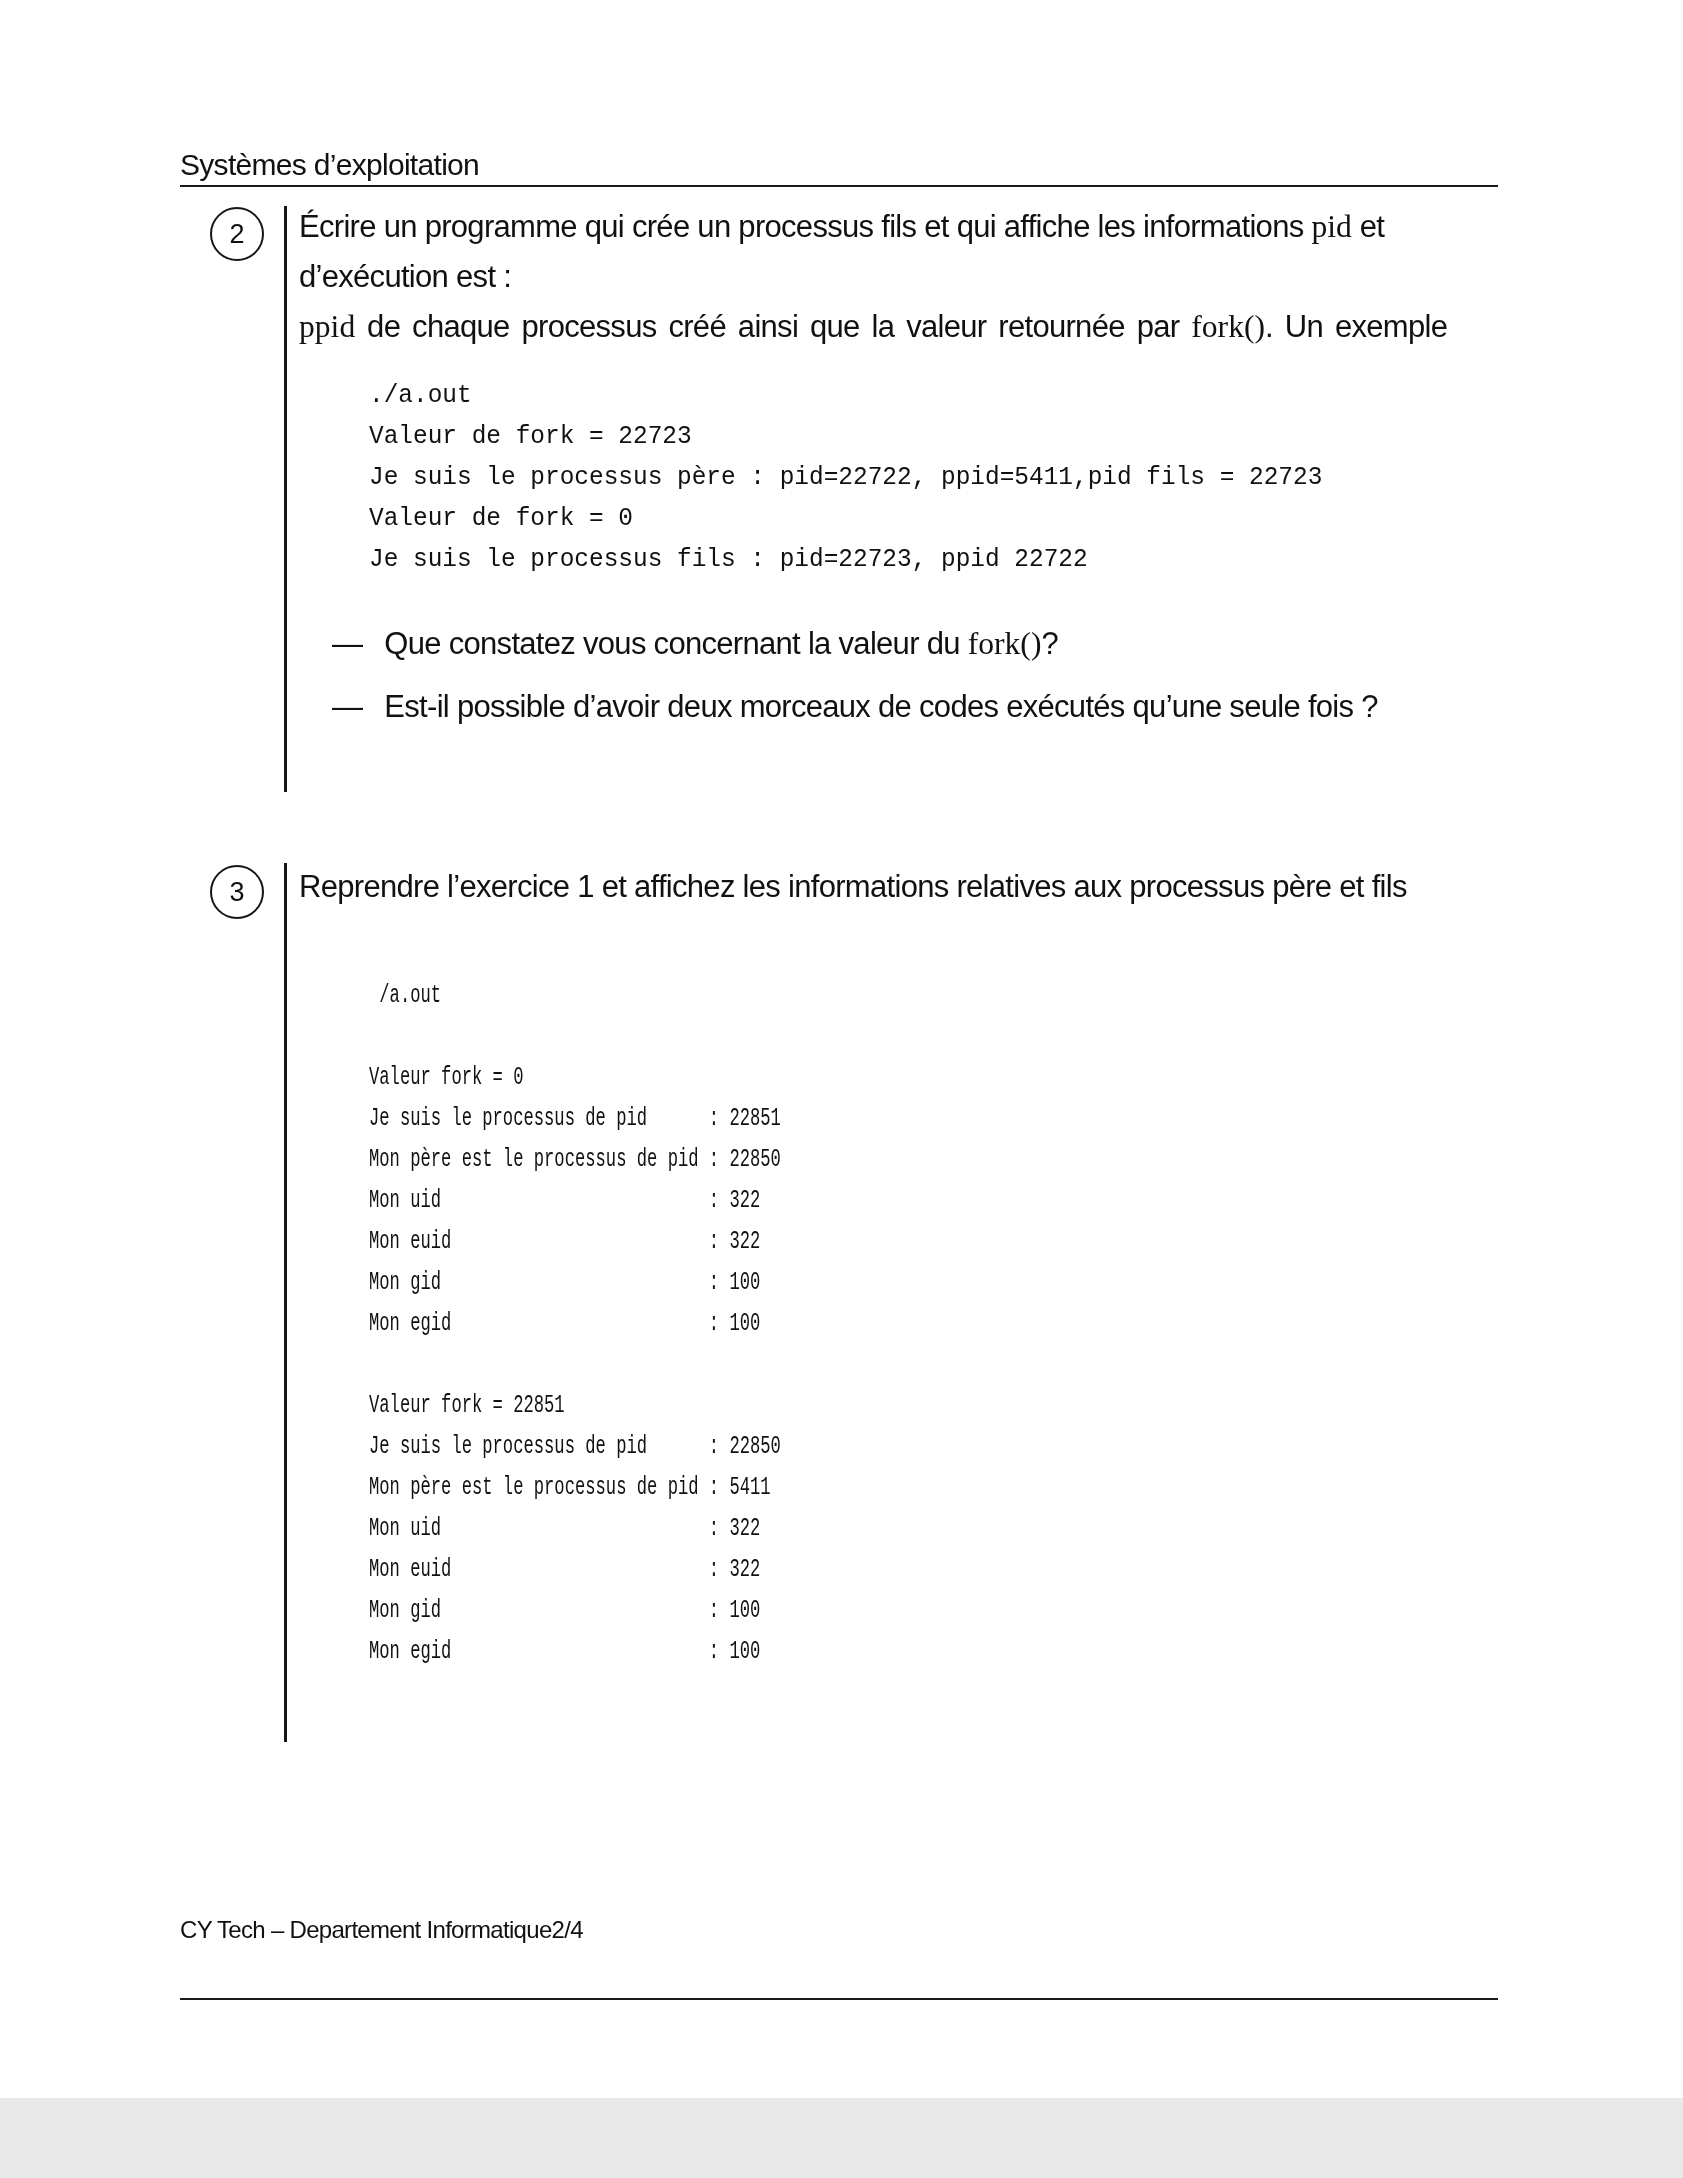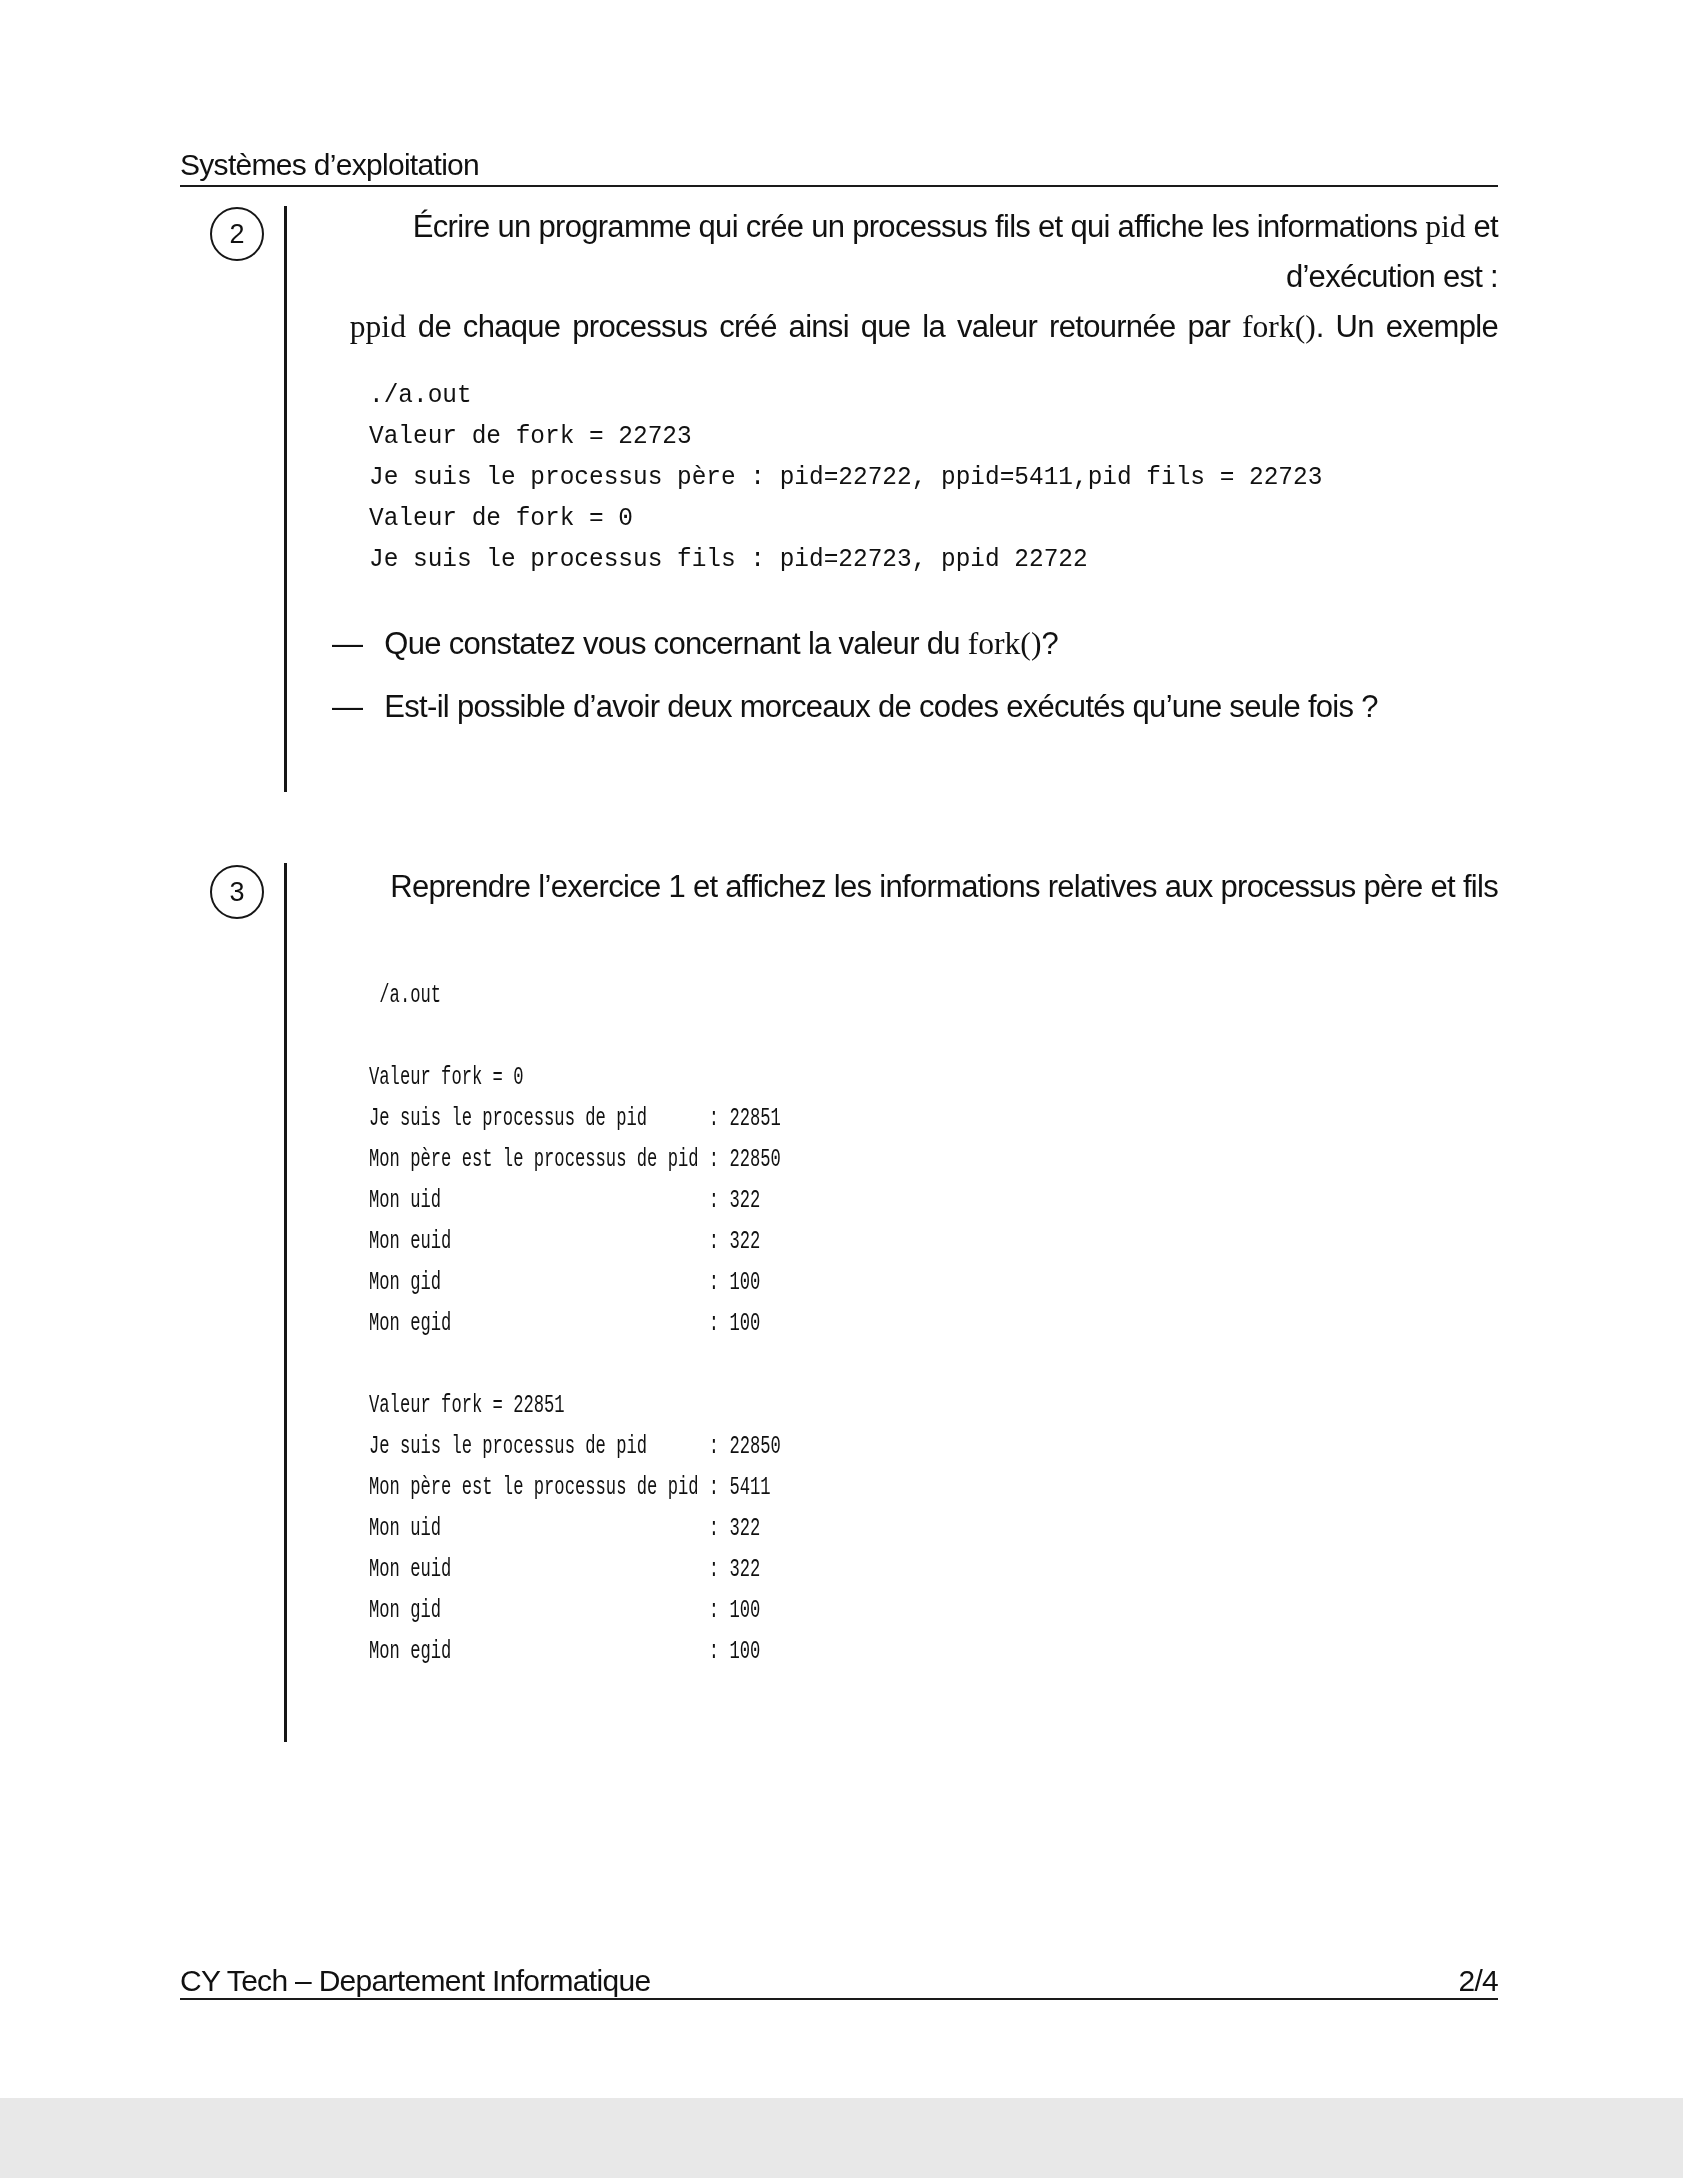--- a/index.html
+++ b/index.html
@@ -16,38 +16,38 @@
   
   .doc-title {
     left:180px; top:148px;
     font-size:30px; letter-spacing:-0.7px;
     white-space:nowrap;
   }
   .hrule { left:180px; width:1318px; height:2px; background:#1a1a1a; }
   .header-rule { top:185px; }
   .footer-rule { top:1998px; }
   .footer-row {
-    left:180px; top:1964px; width:1318px;
-    display:flex; justify-content:space-between;
-    font-size:30px; letter-spacing:-0.7px;
+    left:180px; top:1916px; width:1318px;
+    display:flex; justify-content:flex-start;
+    font-size:24px; letter-spacing:-0.7px;
     white-space:nowrap;
   }
 
   
   .ex-circle {
     width:54px; height:54px;
     border:2px solid #161616; border-radius:50%;
     box-sizing:border-box;
     display:flex; align-items:center; justify-content:center;
     font-size:27px;
   }
   .vbar { width:2.5px; background:#161616; }
 
   
-  .para { width:1199px; font-size:31px; line-height:50px; letter-spacing:-0.7px;text-align:right; }
+  .para { width:1199px; font-size:31px; line-height:50px; letter-spacing:-0.7px; }
   .pline { white-space:nowrap; }
   .pline.airy { word-spacing:4px; }
   .serif { font-family:"Liberation Serif", serif; letter-spacing:0; font-size:1.02em; }
 
   
   pre.code {
     margin:0;
     font-family:"Liberation Mono", monospace;
     font-size:26px; line-height:41px;
     white-space:pre;

